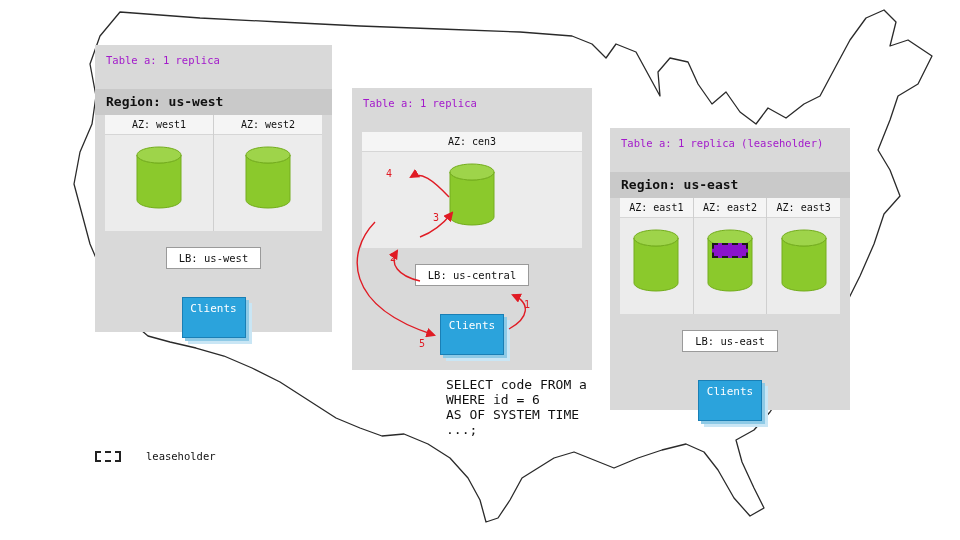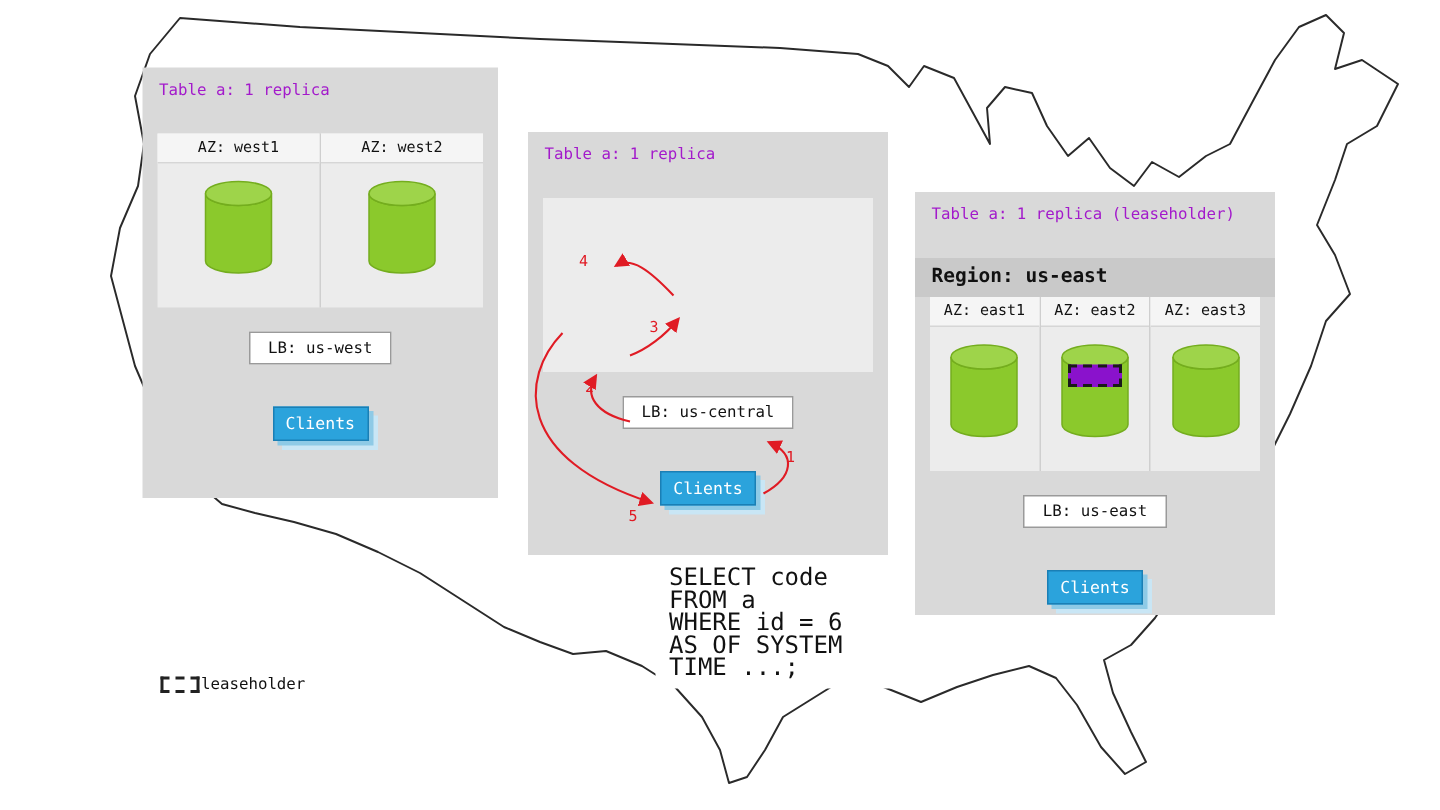--- a/index.html
+++ b/index.html
@@ -20,28 +20,28 @@
   .az-row { display:flex; margin:0 10px 0; height:116px; background:#ececec; }
   .az-col { flex:1; border-right:1px solid #cfcfcf; }
   .az-col:last-child { border-right:none; }
   .az-label { height:20px; line-height:20px; text-align:center; font-size:10px; color:#111; background:#f5f5f5; border-bottom:1px solid #d6d6d6; white-space:nowrap; }
   .cyl-wrap { position:relative; width:48px; height:66px; margin:10px auto 0; }
   .replica-marker { position:absolute; left:6px; top:16px; width:36px; height:13px; background:#8a12cc; z-index:2; }
   .replica-marker.leaseholder { border:2px dashed #1a1a1a; height:15px; top:15px; }
 
   .lb-box { display:block; width:max-content; margin:16px auto 0; background:#ffffff; border:1px solid #9a9a9a; font-size:10.5px; line-height:14px; padding:3px 12px; color:#111; }
 
-  .clients { position:relative; width:64px; height:23px; line-height:21px; margin:28px auto 0; text-align:center;
+  .clients { position:relative; width:64px; height:41px; line-height:21px; margin:28px auto 0; text-align:center;
              background:#2ba3dc; color:#ffffff; font-size:11px; border:1px solid #1a7fb5;
              box-shadow:3px 3px 0 #8ecae6, 6px 6px 0 #c9e6f5; }
 
   .sql-note { position:absolute; left:437px; top:370px; width:164px; background:#ffffff; padding:7px 9px; z-index:2;
-              font-size:16px; line-height:15px; color:#111; }
+              font-size:13px; line-height:15px; color:#111; }
 
-  .legend { position:absolute; left:95px; top:450px; display:flex; align-items:flex-end; gap:1px; z-index:1;margin-left:12px; }
+  .legend { position:absolute; left:95px; top:450px; display:flex; align-items:flex-end; gap:25px; z-index:1; }
   .legend-swatch { width:26px; height:11px; background:#ffffff; border:2px dashed #222; }
   .legend-label { font-size:10.5px; color:#111; }
 
   .arrow-num { font-size:10px; fill:#e01b24; font-family:"DejaVu Sans Mono",monospace; }
 </style>
 </head>
 <body>
 
 <svg class="map-svg" width="960" height="540">
   <path d="M120,12 L200,18 L280,22 L360,26 L440,29 L520,32 L572,36
@@ -51,20 +51,21 @@
            L890,120 L878,150 L890,170 L900,196 L884,214 L874,244 L860,276 L844,308 L824,336 L804,362 L786,388 L770,412
            L754,430 L736,440 L742,462 L754,488 L764,508 L750,516 L734,498 L718,470 L704,452 L686,444
            L662,450 L638,458 L614,468 L594,460 L574,452 L554,458 L538,468
            L522,478 L510,500 L498,518 L486,522 L480,500 L468,478 L450,458 L428,444 L404,434 L382,436 L360,428 L336,418
            L308,400 L280,382 L252,368 L224,356 L196,348 L170,342 L148,336
            L134,324 L118,300 L102,272 L90,244 L82,214 L74,184 L80,152 L92,124 L96,96 L90,64 L100,36 Z" fill="none" stroke="#2a2a2a" stroke-width="1.3" stroke-linejoin="round"></path>
 </svg>
 
 <div class="panel" style="left:95px; top:45px; width:237px; height:287px;">
   <div class="table-label">Table a: 1 replica</div>
+  <div class="region-band">Region: us-west</div>
   <div class="az-row">
     <div class="az-col">
       <div class="az-label">AZ: west1</div>
       <div class="cyl-wrap">
         <svg width="48" height="66" viewBox="0 0 48 66">
           <path d="M2,10 L2,55 A22,8 0 0 0 46,55 L46,10 A22,8 0 0 1 2,10 Z" fill="#8bc92c" stroke="#74ad1e" stroke-width="1"></path>
           <ellipse cx="24" cy="10" rx="22" ry="8" fill="#9ed44a" stroke="#74ad1e" stroke-width="1"></ellipse>
         </svg>
       </div>
     </div>
@@ -78,20 +79,29 @@
       </div>
     </div>
   </div>
   <div class="lb-box">LB: us-west</div>
   <div class="clients">Clients</div>
 </div>
 
 <div class="panel" style="left:352px; top:88px; width:240px; height:282px;">
   <div class="table-label">Table a: 1 replica</div>
   <div class="az-row">
+    <div class="az-col">
+      <div class="az-label">AZ: cen3</div>
+      <div class="cyl-wrap">
+        <svg width="48" height="66" viewBox="0 0 48 66">
+          <path d="M2,10 L2,55 A22,8 0 0 0 46,55 L46,10 A22,8 0 0 1 2,10 Z" fill="#8bc92c" stroke="#74ad1e" stroke-width="1"></path>
+          <ellipse cx="24" cy="10" rx="22" ry="8" fill="#9ed44a" stroke="#74ad1e" stroke-width="1"></ellipse>
+        </svg>
+      </div>
+    </div>
   </div>
   <div class="lb-box">LB: us-central</div>
   <div class="clients">Clients</div>
 </div>
 
 <div class="panel" style="left:610px; top:128px; width:240px; height:282px;">
   <div class="table-label">Table a: 1 replica (leaseholder)</div>
   <div class="region-band">Region: us-east</div>
   <div class="az-row">
     <div class="az-col">

